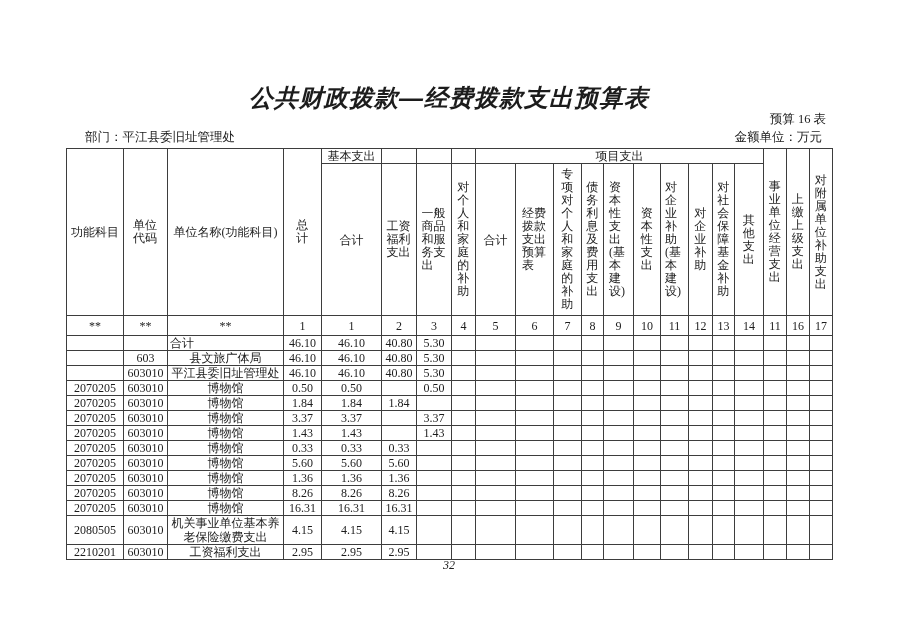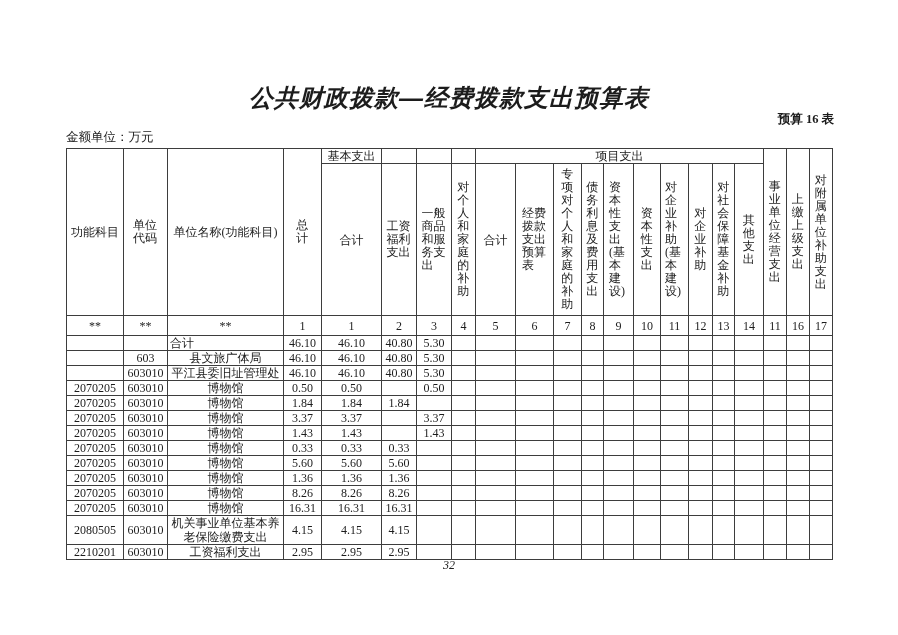--- a/index.html
+++ b/index.html
@@ -11,23 +11,22 @@
     color:#1c1c1c;
     overflow:hidden;
   }
   .doc-title{
     position:absolute;top:82px;left:0;width:100%;
     text-align:center;
     font-family:"Liberation Sans","DejaVu Sans",sans-serif;
     font-weight:bold;font-size:24px;letter-spacing:1px;font-style:italic;
   }
   .budget-no{
-    position:absolute;top:111px;right:64px;
+    position:absolute;top:111px;right:72px;
     font-size:12.5px;
-    font-weight:bold;
   }
   .meta-row{
     position:absolute;top:129px;left:66px;width:756px;
     display:flex;justify-content:space-between;
     font-size:12.5px;
   }
   .meta-row .dept{padding-left:19px;}
   table.budget{
     position:absolute;top:148px;left:66px;
     width:766px;
@@ -68,20 +67,21 @@
 </head>
 <body>
 
 <div class="page">
 
   <div class="doc-title">公共财政拨款—经费拨款支出预算表</div>
 
   <div class="budget-no">预算 16 表</div>
 
   <div class="meta-row">
+    <span class="dept">部门：平江县委旧址管理处</span>
     <span>金额单位：万元</span>
   </div>
 
   <table class="budget">
     <colgroup>
       <col style="width:57px">
         <col style="width:44px">
         <col style="width:116px">
       <col style="width:38px">
         <col style="width:60px">

